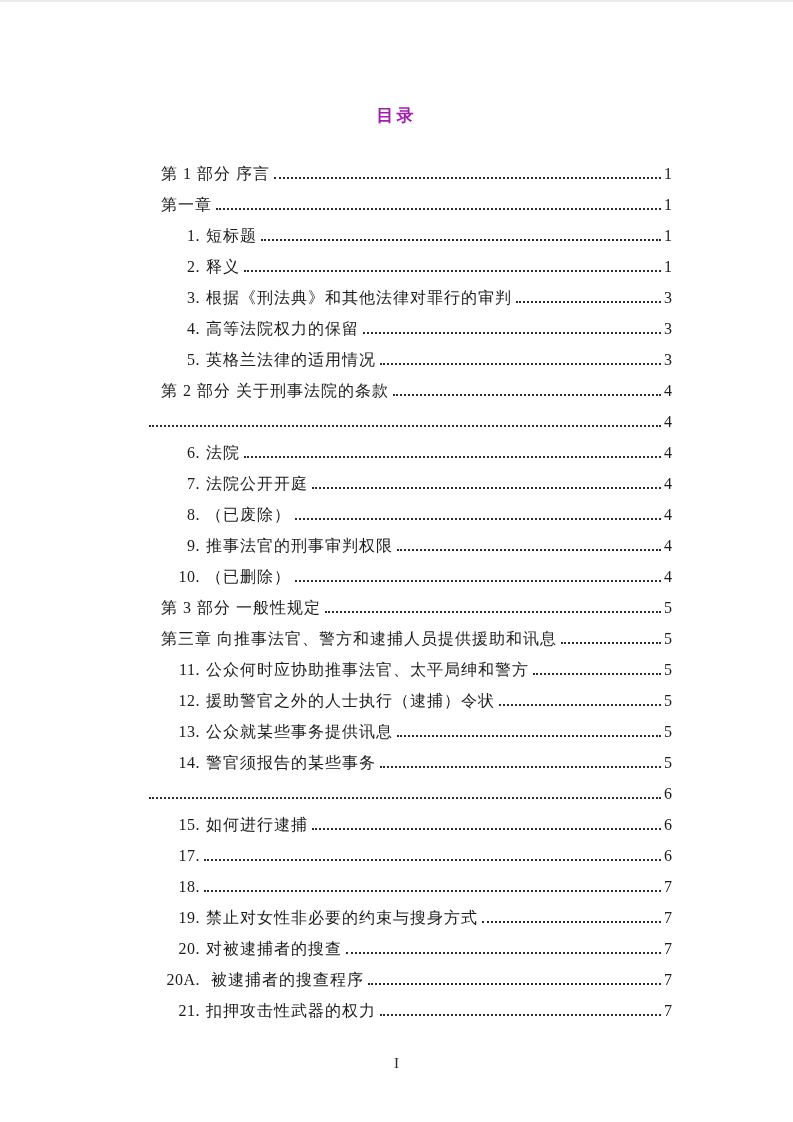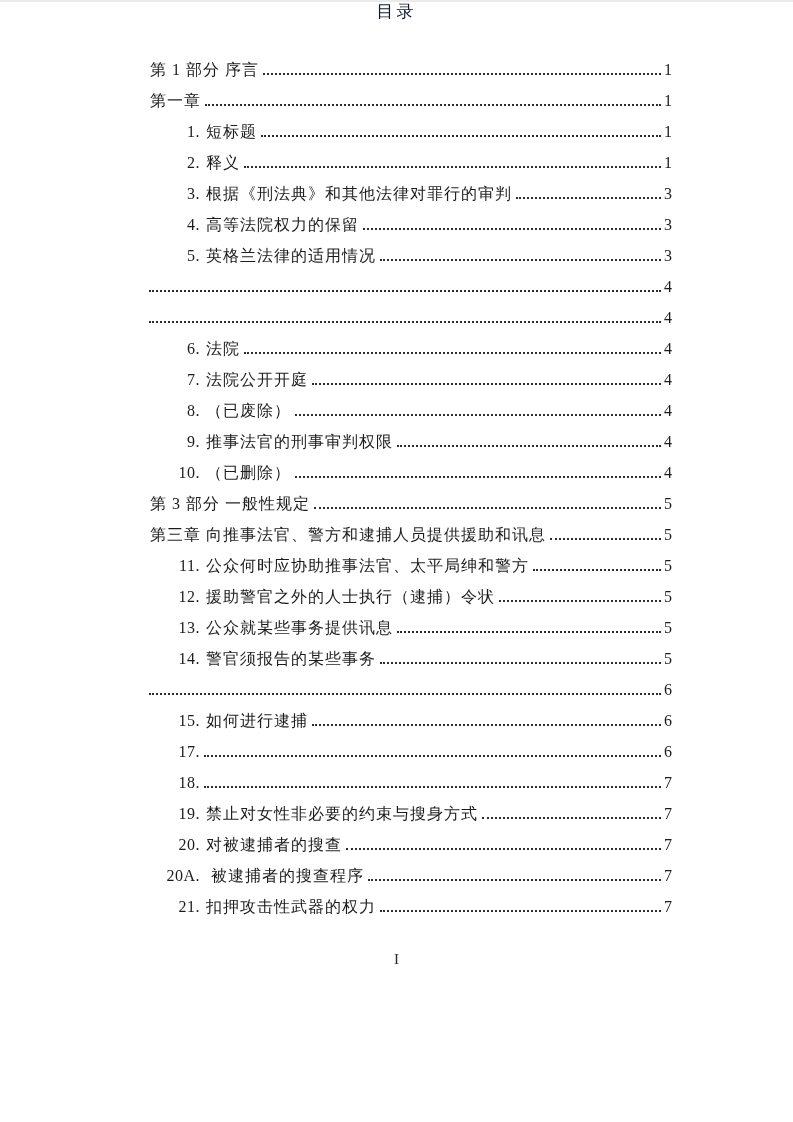--- a/index.html
+++ b/index.html
@@ -18,26 +18,27 @@
   }
   .scan-edge {
     position: absolute;
     top: 0; left: 0;
     width: 100%;
     height: 2px;
     background: #ebebeb;
   }
   .doc-title {
     margin: 0;
+    padding-top: 104px;
     text-align: center;
     font-size: 17px;
-    font-weight: normal;
+    font-weight: bold;
     line-height: 24px;
     letter-spacing: 3px;
-    color: #0f172a;
+    color: #a21caf;
   }
   .toc {
     margin: 24px 0 0 145px;
     width: 527px;
   }
   .row {
     display: flex;
     align-items: flex-end;
     height: 31px;
     font-size: 16px;
@@ -53,21 +54,21 @@
     text-align: right;
   }
   .row .label {
     flex: none;
     white-space: pre;
     letter-spacing: 1px;
     max-width: 420px;
     overflow: hidden;
   }
   .row.item .label { margin-left: 6px; text-align: right; }
-  .row.part .label { margin-left: 5px; }
+  .row.part .label { margin-left: 16px; }
   .leader {
     flex: 1 1 auto;
     min-width: 10px;
     border-bottom: 2px dotted #2c2c2c;
     margin: 0 3px 4px 4px;
   }
   .pagenum {
     flex: none;
     font-size: 16px;
     letter-spacing: 0;
@@ -133,20 +134,21 @@
 
   <div class="row item">
     <span class="num">5.</span>
     <span class="label">英格兰法律的适用情况</span>
     <span class="leader"></span>
     <span class="pagenum">3</span>
   </div>
 
   <div class="row part">
 
+    <span class="label">第 2 部分 关于刑事法院的条款</span>
     <span class="leader"></span>
     <span class="pagenum">4</span>
   </div>
 
   <div class="row part">
 
     <span class="leader"></span>
     <span class="pagenum">4</span>
   </div>
 

